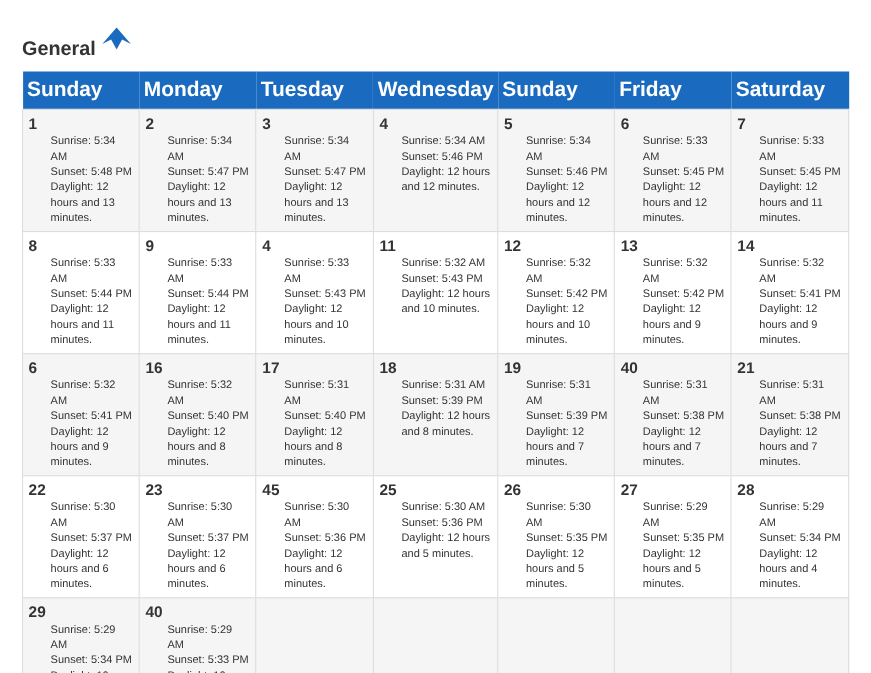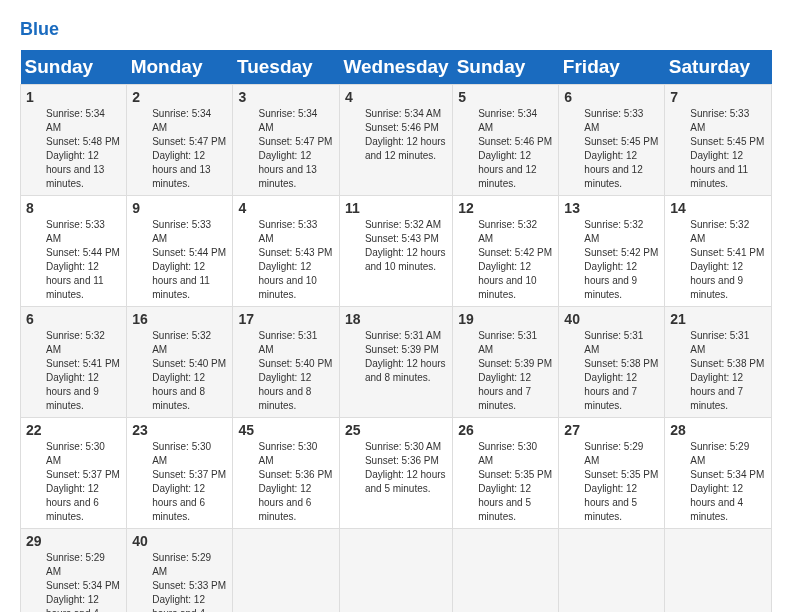--- a/index.html
+++ b/index.html
@@ -90,21 +90,23 @@
       background-color: #f5f5f5;
     }
   </style>
 </head>
 <body>
 
 <div class="header">
   <div class="logo">
     <div>
       <div class="logo-text">
-        <span class="logo-blue">Blue</span>
+        <span class="logo-general">General</span><svg class="logo-icon" viewBox="0 0 30 30">
+            <polygon points="15,5 28,20 20,16 15,25 10,16 2,20" fill="#1a6bbf"></polygon>
+          </svg>
       </div>
     </div>
   </div>
   <div class="title-block">
     <div class="month-title"></div>
     <div class="location"></div>
   </div>
 </div>
 
 <table>

